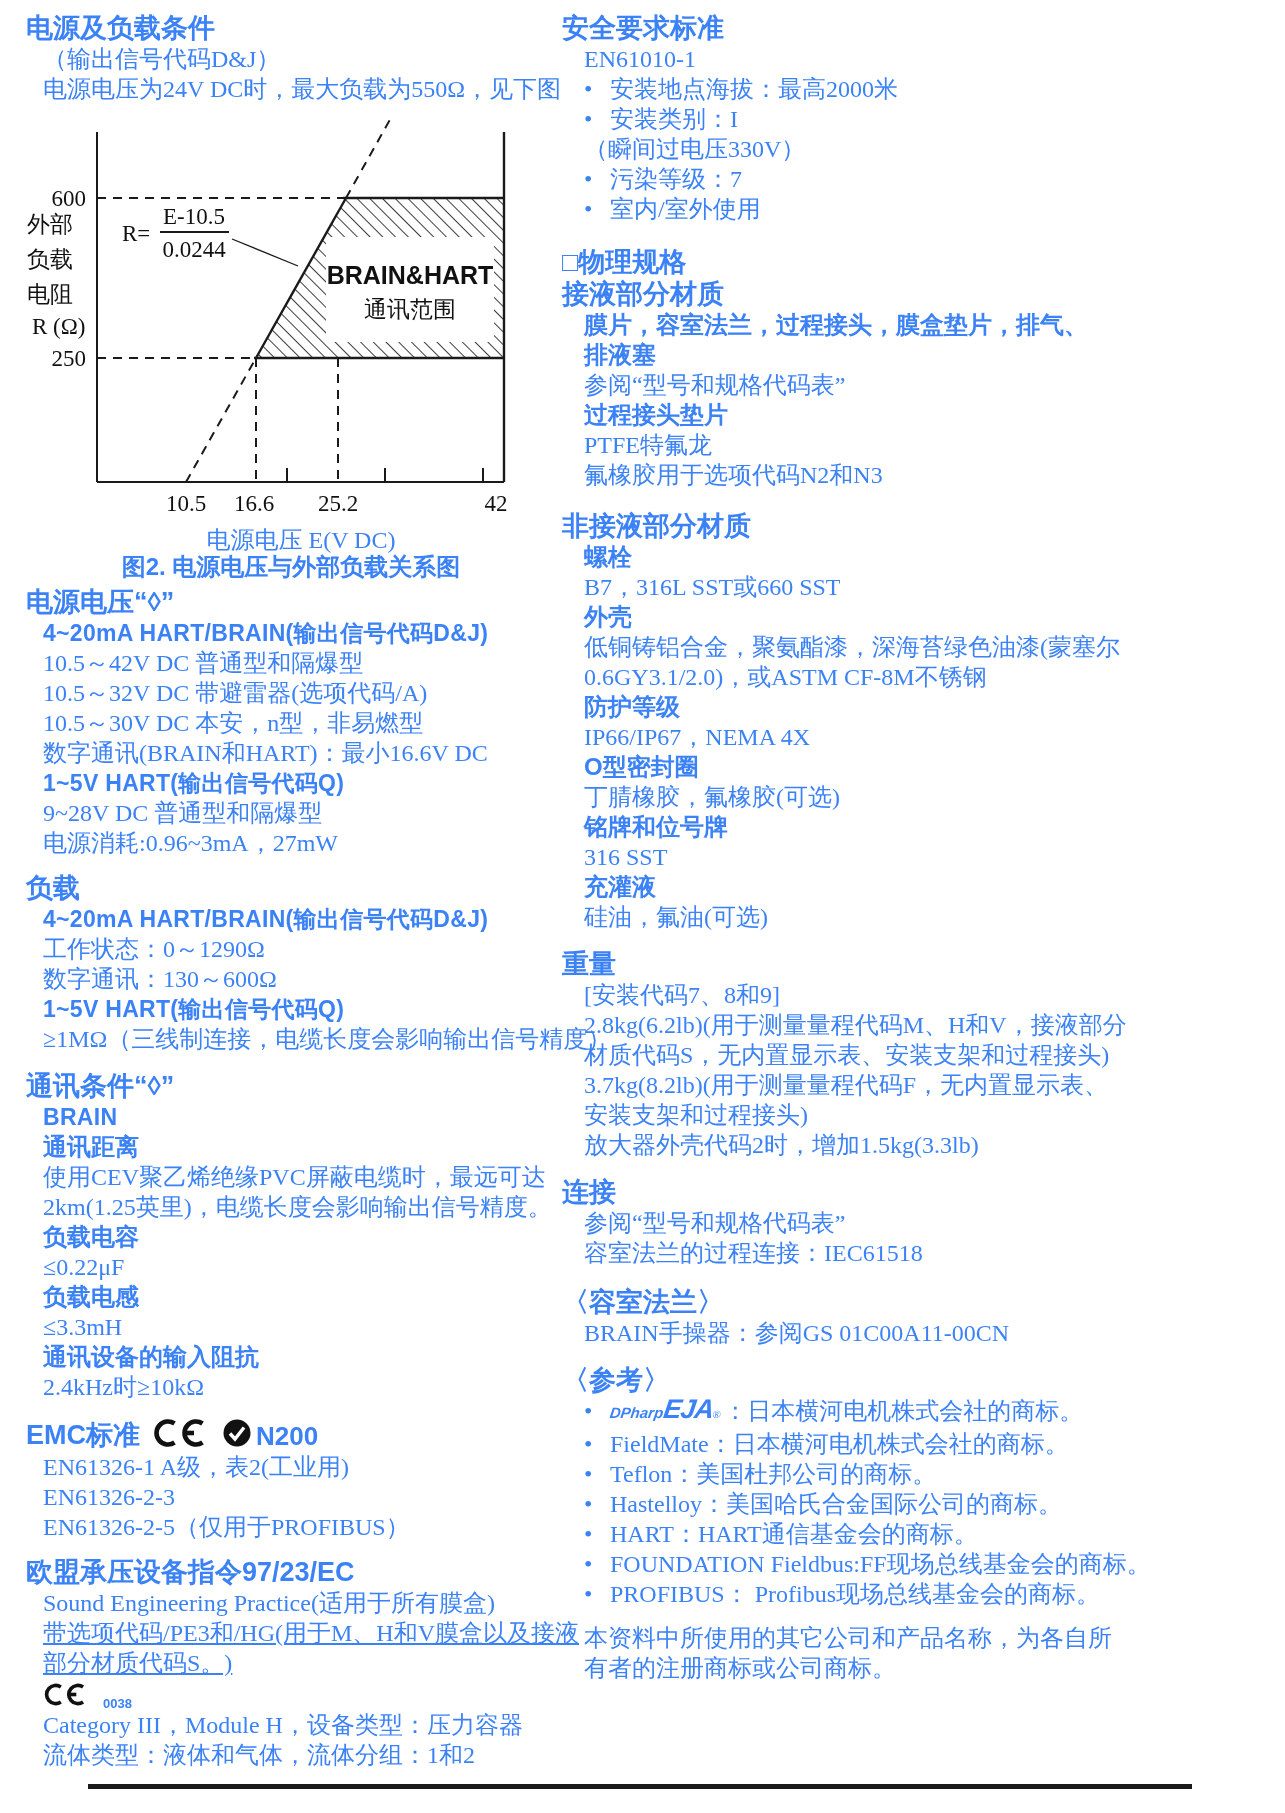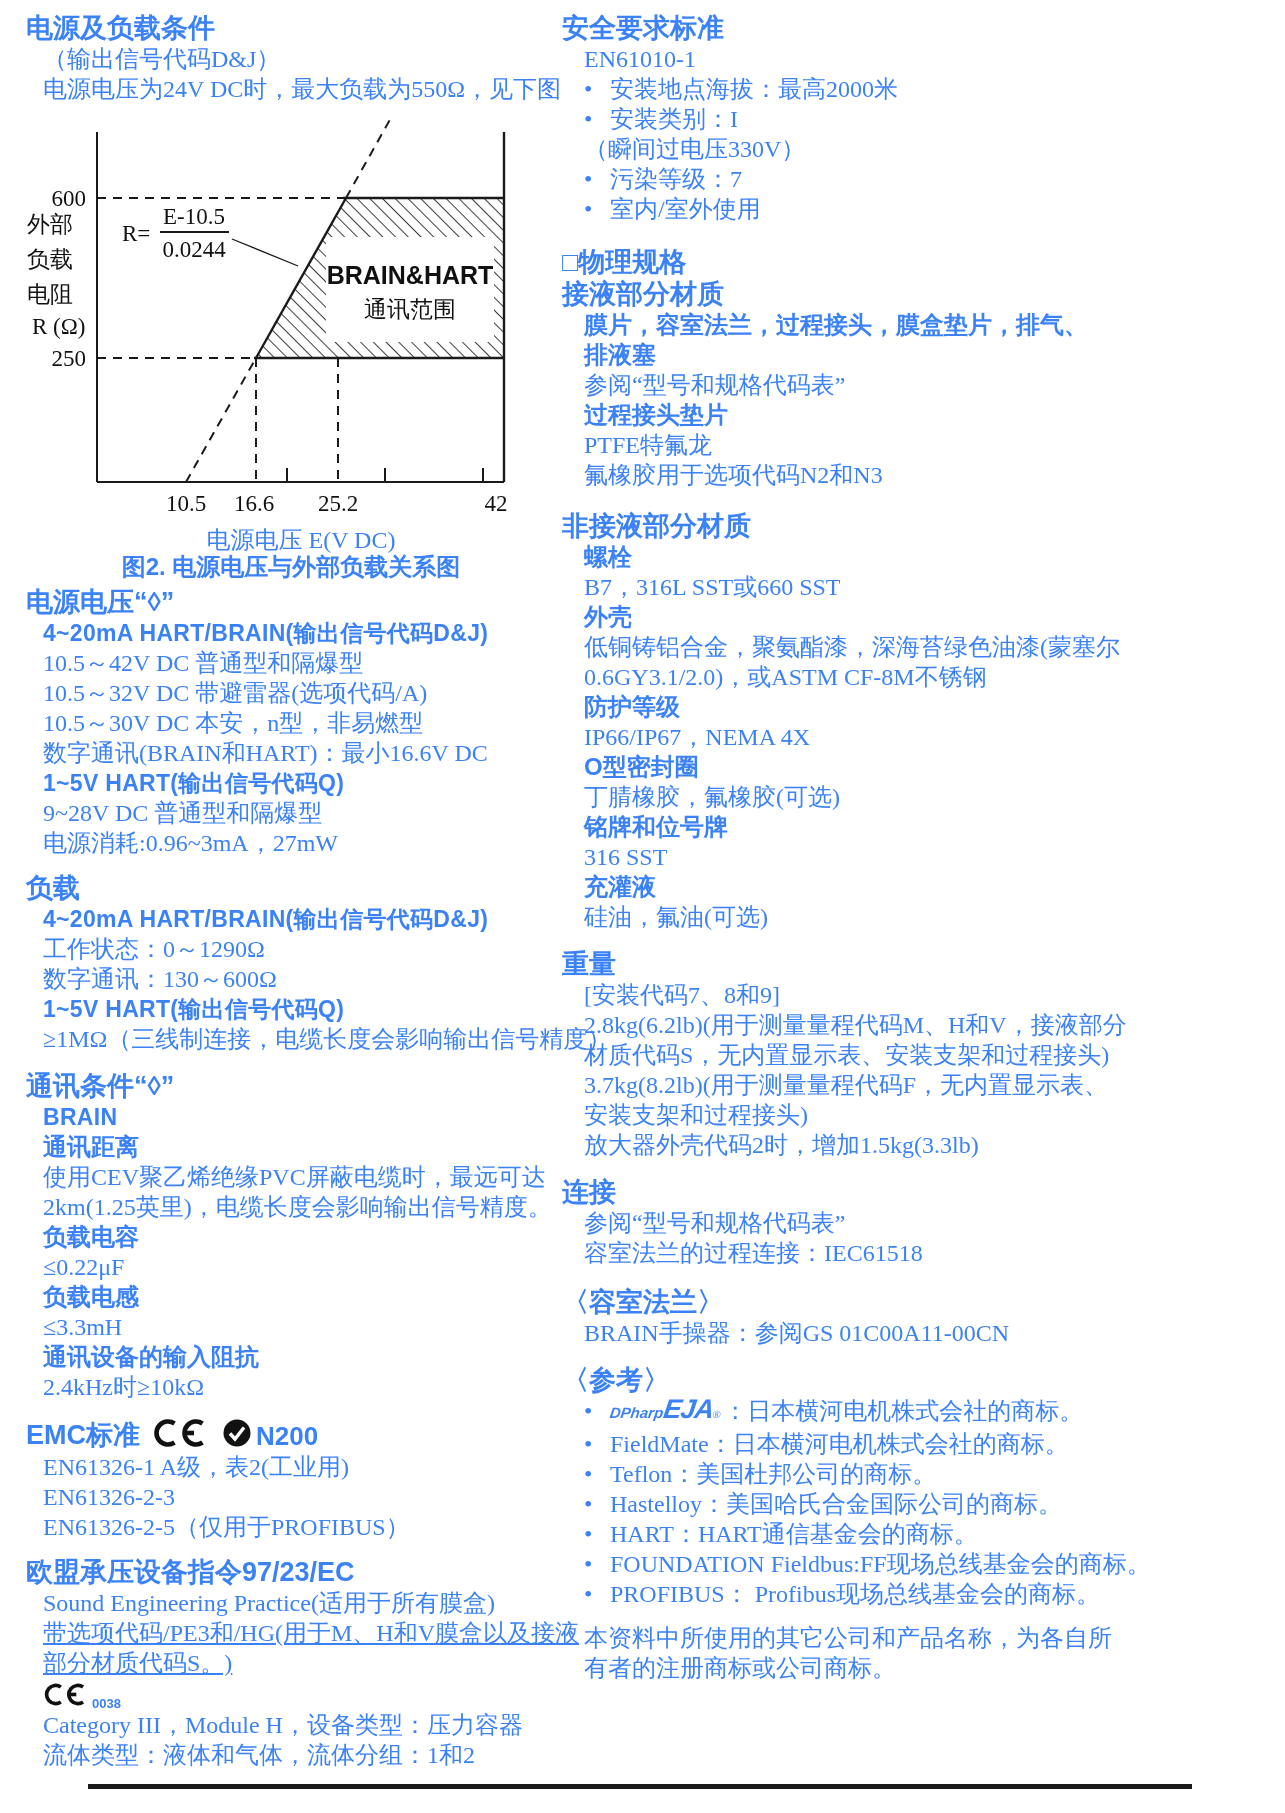--- a/index.html
+++ b/index.html
@@ -17,21 +17,21 @@
       font-size:24px;line-height:30px;white-space:nowrap;}
   .ind{padding-left:17px;}
   .ind2{padding-left:22px;}
   .ul{text-decoration:underline;}
   .mt6{margin-top:6px;}.mt14{margin-top:14px;}.mt16{margin-top:16px;}
   .mt18{margin-top:18px;}.mt20{margin-top:20px;}.mt22{margin-top:22px;}.mt24{margin-top:16px;}
   .bullet{display:flex;padding-left:22px;}
   .bullet .dot{width:26px;flex:none;font-size:24px;line-height:30px;}
   .hrow{display:flex;align-items:center;gap:12px;}
   .n200{font-family:"Liberation Sans",sans-serif;font-weight:bold;font-size:26px;}
-  .cerow{display:flex;align-items:flex-end;gap:3px;padding-left:17px;height:32px;}
+  .cerow{display:flex;align-items:flex-end;gap:14px;padding-left:17px;height:32px;}
   .ce-sub{font-family:"Liberation Sans",sans-serif;font-weight:bold;font-size:13px;line-height:13px;}
   .figure{margin:6px 0 0 0;width:490px;}
   .fig-xlabel{text-align:center;font-size:24px;line-height:28px;padding-left:60px;}
   .fig-caption{text-align:center;font-family:"Liberation Sans",sans-serif;font-weight:bold;
                font-size:24px;line-height:26px;padding-left:40px;}
   .ax{stroke:#1a1a1a;stroke-width:2;}
   .solid2{stroke:#1a1a1a;stroke-width:2.4;}
   .dash{stroke:#1a1a1a;stroke-width:2;stroke-dasharray:9 7;fill:none;}
   .thin{stroke:#1a1a1a;stroke-width:1.3;}
   .t{font-family:"Liberation Serif",serif;font-size:23px;fill:#111;}

